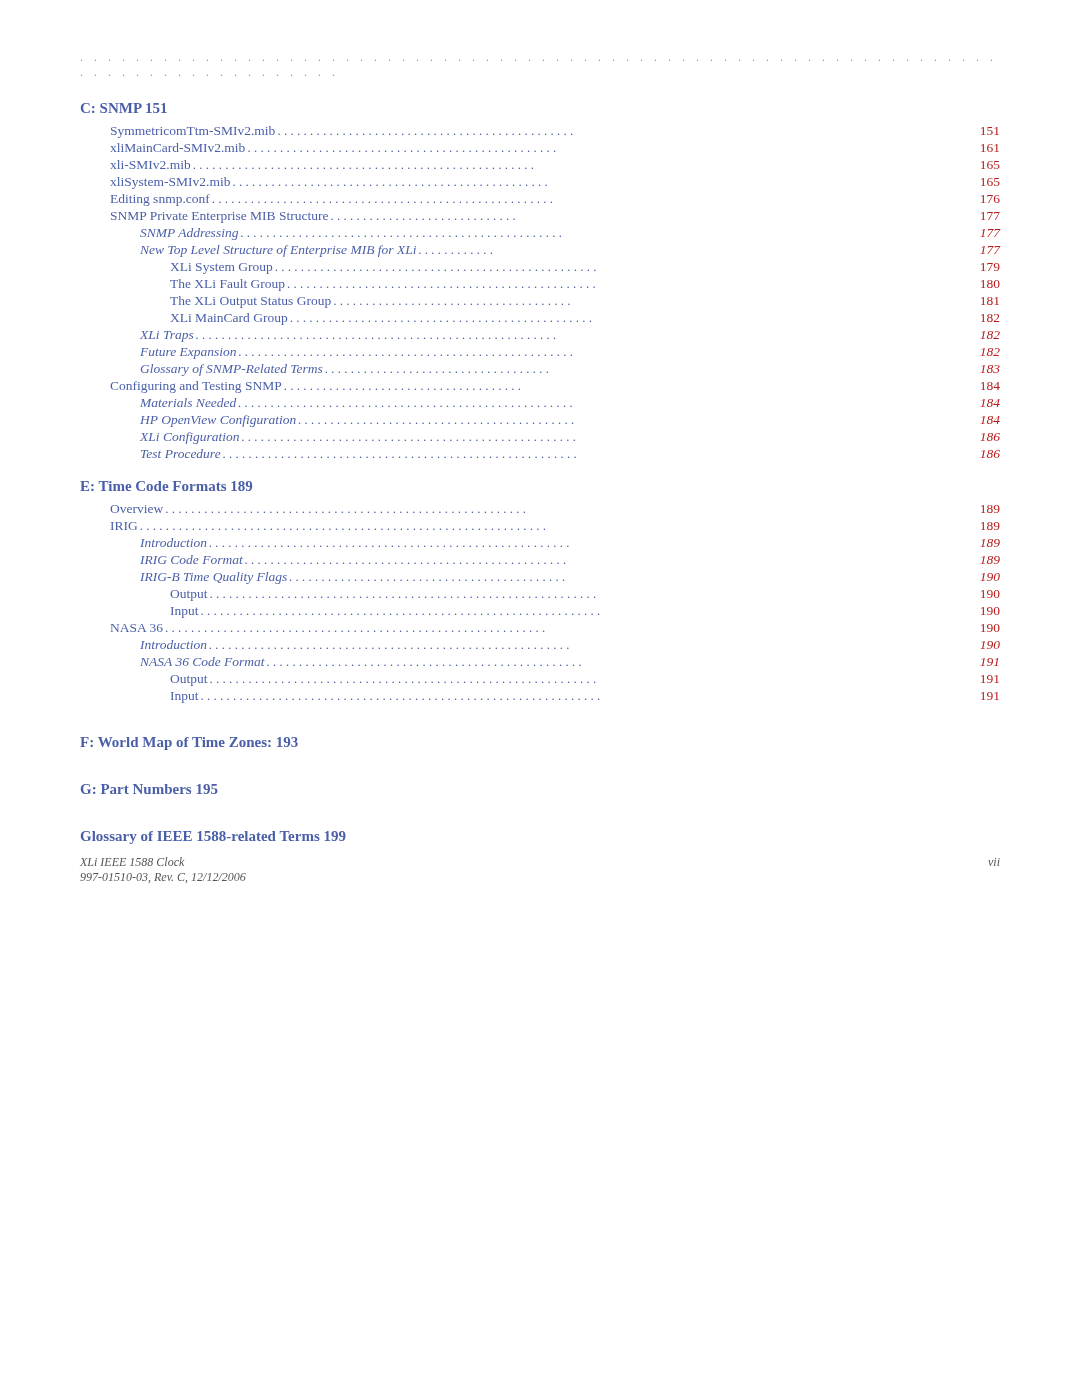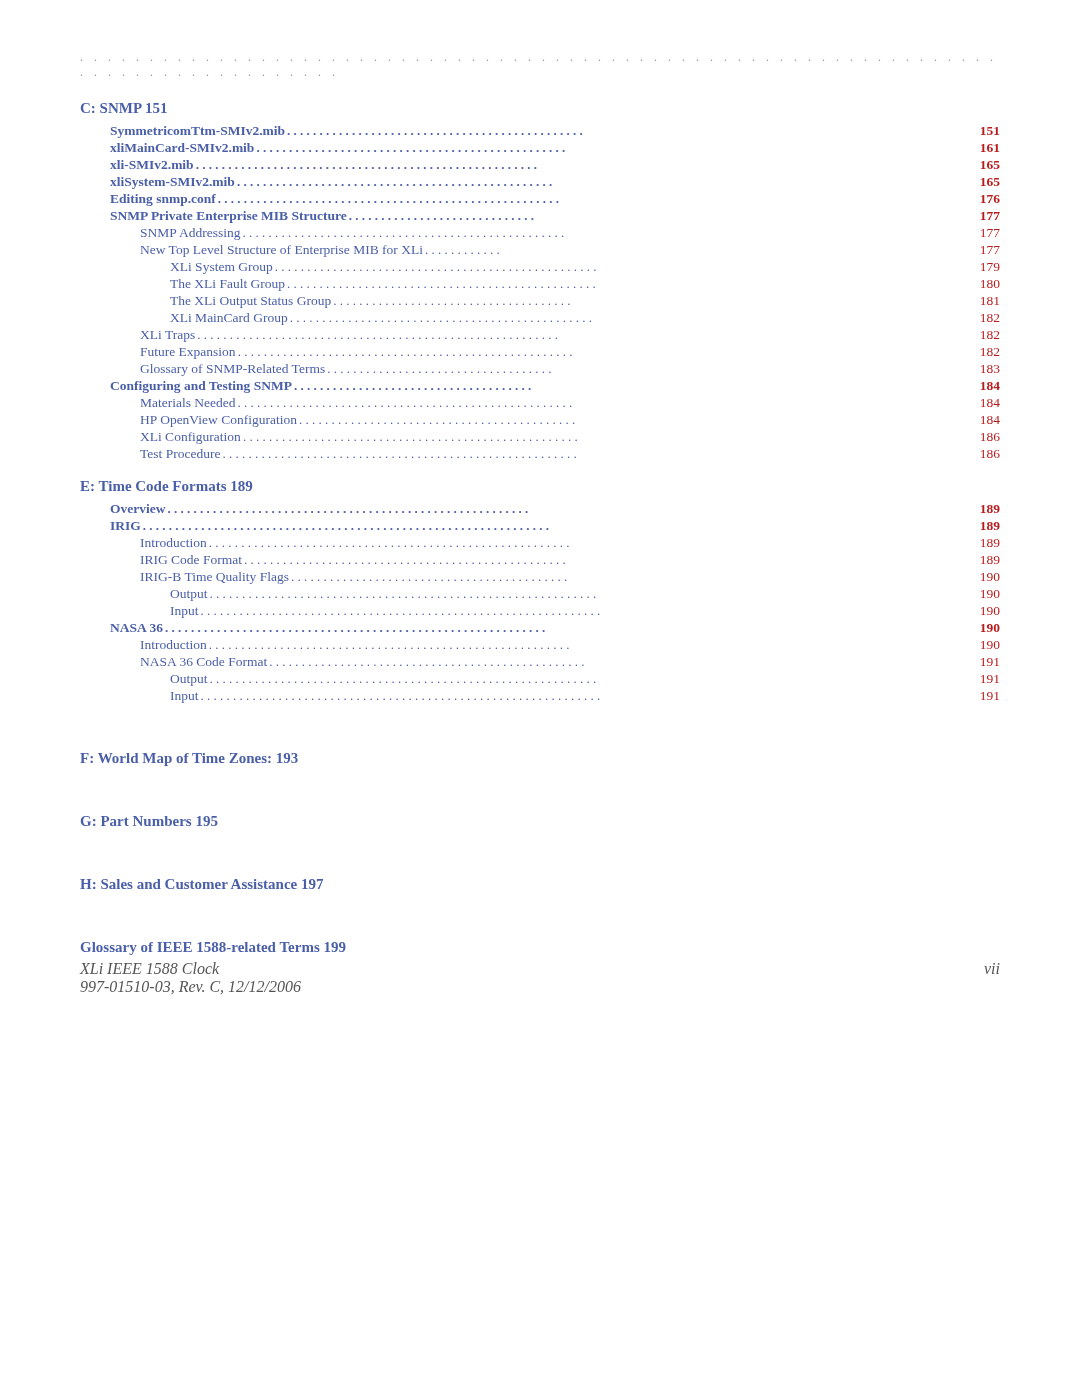--- a/index.html
+++ b/index.html
@@ -60,40 +60,40 @@
       color: #4a5fa8;
       font-size: 13px;
     }
 
     .toc-page {
       white-space: nowrap;
       flex-shrink: 0;
       color: #b91c1c;
     }
 
-    .indent-1 { padding-left: 30px; font-weight: bold; }
-    .indent-2 { padding-left: 60px; }
+    .indent-1 { padding-left: 30px; }
+    .indent-2 { padding-left: 60px; font-style: italic; }
     .indent-3 { padding-left: 90px; }
 
     .standalone-link {
       color: #4a5fa8;
       font-size: 15px;
       font-weight: bold;
-      margin-top: 46px;
+      margin-top: 30px;
       display: block;
     }
 
     .footer {
       position: absolute;
       bottom: 40px;
       left: 80px;
       right: 80px;
       display: flex;
       justify-content: space-between;
-      font-size: 16px;
+      font-size: 12px;
       font-style: italic;
       color: #555;
     }
 
     .footer-left {
       display: flex;
       flex-direction: column;
     }
 
     .section-block {
@@ -272,21 +272,20 @@
     </div>
     <div class="toc-entry indent-3">
       <span class="toc-label">Input</span>
       <span class="toc-dots"> . . . . . . . . . . . . . . . . . . . . . . . . . . . . . . . . . . . . . . . . . . . . . . . . . . . . . . . . . . . . . .</span>
       <span class="toc-page">191</span>
     </div>
   </div>
 
   <div class="standalone-link">F: World Map of Time Zones: 193</div>
   <div class="standalone-link">G: Part Numbers 195</div>
-  <div class="standalone-link">H: Sales and Customer Assistance 197</div>
   <div class="standalone-link">Glossary of IEEE 1588-related Terms 199</div>
 
   <div class="footer">
     <div class="footer-left">
       <span>XLi IEEE 1588 Clock</span>
       <span>997-01510-03, Rev. C, 12/12/2006</span>
     </div>
     <div>vii</div>
   </div>
 

